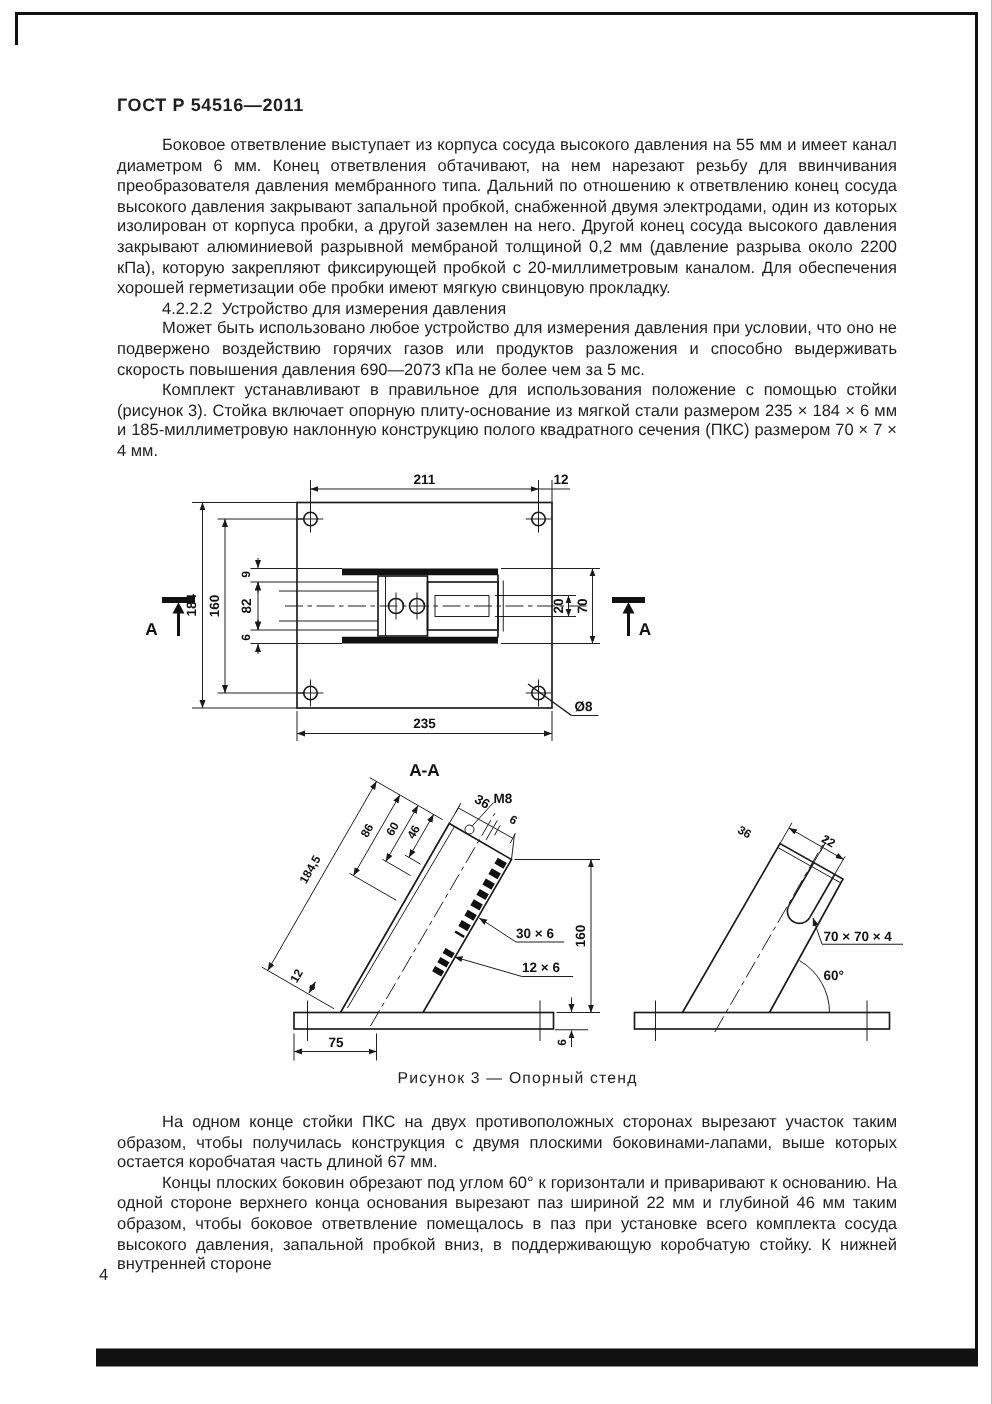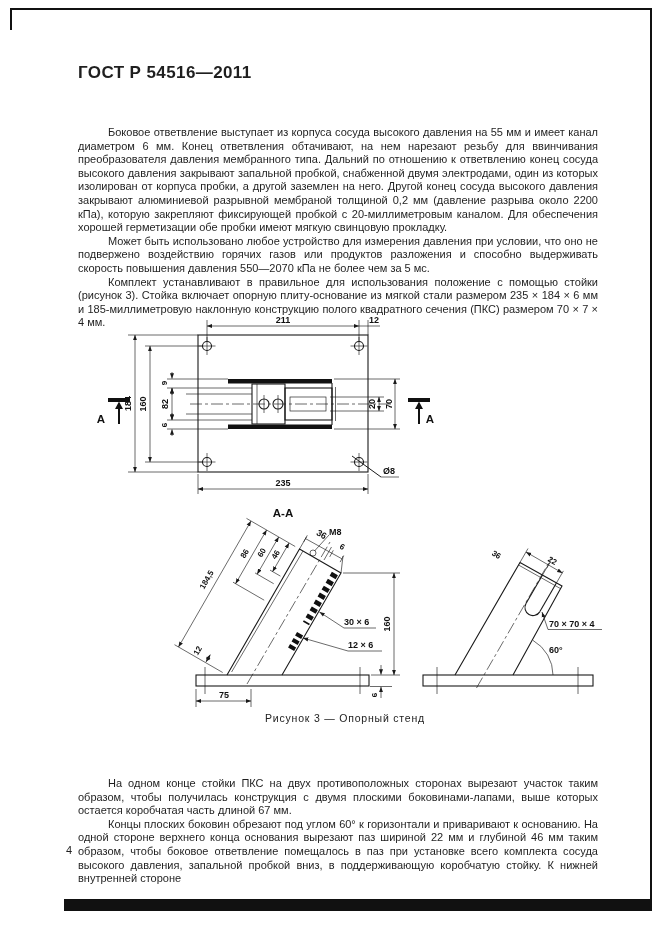--- a/index.html
+++ b/index.html
@@ -1,20 +1,20 @@
 <!DOCTYPE html>
 <html><head>
 <meta charset="utf-8">
 <style>
   html,body{margin:0;padding:0;background:#888;}
   #page{position:relative;width:661px;height:936px;background:#ffffff;overflow:hidden;
         font-family:"Liberation Sans",sans-serif;color:#1f1f1f;}
   .frame{position:absolute;background:#111;}
-  #hdr{position:absolute;left:78px;top:63px;font-size:17px;font-weight:bold;letter-spacing:.4px;}
-  .tb{position:absolute;left:78px;width:520px;font-size:11px;line-height:13.6px;text-align:justify;margin-top:35px;}
+  #hdr{position:absolute;left:78px;top:63px;font-size:12px;font-weight:bold;letter-spacing:.4px;}
+  .tb{position:absolute;left:78px;width:520px;font-size:11px;line-height:13.6px;text-align:justify;}
   .tb p{margin:0;text-indent:30px;}
   #pgnum{position:absolute;left:66px;top:844px;font-size:11px;}
   svg{position:absolute;left:66px;top:315px;}
   .ln{stroke:#1a1a1a;stroke-width:1.1;fill:none;}
   .th{stroke:#1a1a1a;stroke-width:.65;fill:none;}
   .cl{stroke:#1a1a1a;stroke-width:.65;fill:none;stroke-dasharray:12 3 3 3;}
   .hv{stroke:#111;stroke-width:7;fill:none;}
   .dt{font-family:"Liberation Sans",sans-serif;font-size:9px;font-weight:bold;fill:#111;}
   .dts{font-family:"Liberation Sans",sans-serif;font-size:8px;font-weight:bold;fill:#111;}
   .big{font-family:"Liberation Sans",sans-serif;font-size:11.5px;font-weight:bold;fill:#111;}
@@ -27,21 +27,22 @@
 
   <div class="frame" style="left:10px;top:8px;width:642px;height:2px;"></div>
   <div class="frame" style="left:10px;top:8px;width:2px;height:22px;"></div>
   <div class="frame" style="left:650px;top:8px;width:2px;height:900px;"></div>
   <div class="frame" style="left:64px;top:899px;width:588px;height:12px;"></div>
 
   <div id="hdr">ГОСТ Р 54516—2011</div>
 
   <div class="tb" style="top:91px;">
     <p>Боковое ответвление выступает из корпуса сосуда высокого давления на 55 мм и имеет канал диаметром 6 мм. Конец ответвления обтачивают, на нем нарезают резьбу для ввинчивания преобразователя давления мембранного типа. Дальний по отношению к ответвлению конец сосуда высокого давления закрывают запальной пробкой, снабженной двумя электродами, один из которых изолирован от корпуса пробки, а другой заземлен на него. Другой конец сосуда высокого давления закрывают алюминиевой разрывной мембраной толщиной 0,2 мм (давление разрыва около 2200 кПа), которую закрепляют фиксирующей пробкой с 20-миллиметровым каналом. Для обеспечения хорошей герметизации обе пробки имеют мягкую свинцовую прокладку.</p>
-    <p>Может быть использовано любое устройство для измерения давления при условии, что оно не подвержено воздействию горячих газов или продуктов разложения и способно выдерживать скорость повышения давления 550—2070 кПа не более чем за 5 мс.</p>
+    <p>4.2.2.2&nbsp; Устройство для измерения давления</p>
+    <p>Может быть использовано любое устройство для измерения давления при условии, что оно не подвержено воздействию горячих газов или продуктов разложения и способно выдерживать скорость повышения давления 690—2073 кПа не более чем за 5 мс.</p>
     <p>Комплект устанавливают в правильное для использования положение с помощью стойки (рисунок 3). Стойка включает опорную плиту-основание из мягкой стали размером 235 × 184 × 6 мм и 185-миллиметровую наклонную конструкцию полого квадратного сечения (ПКС) размером 70 × 7 × 4 мм.</p>
   </div>
 
   <svg width="570" height="420" viewBox="66 315 570 420">
     <defs>
       <marker id="arr" markerWidth="9" markerHeight="8" refX="8.2" refY="4" orient="auto-start-reverse">
         <path d="M0,0.9 L8.4,4 L0,7.1 Z" fill="#1a1a1a"></path>
       </marker>
     </defs>
 

